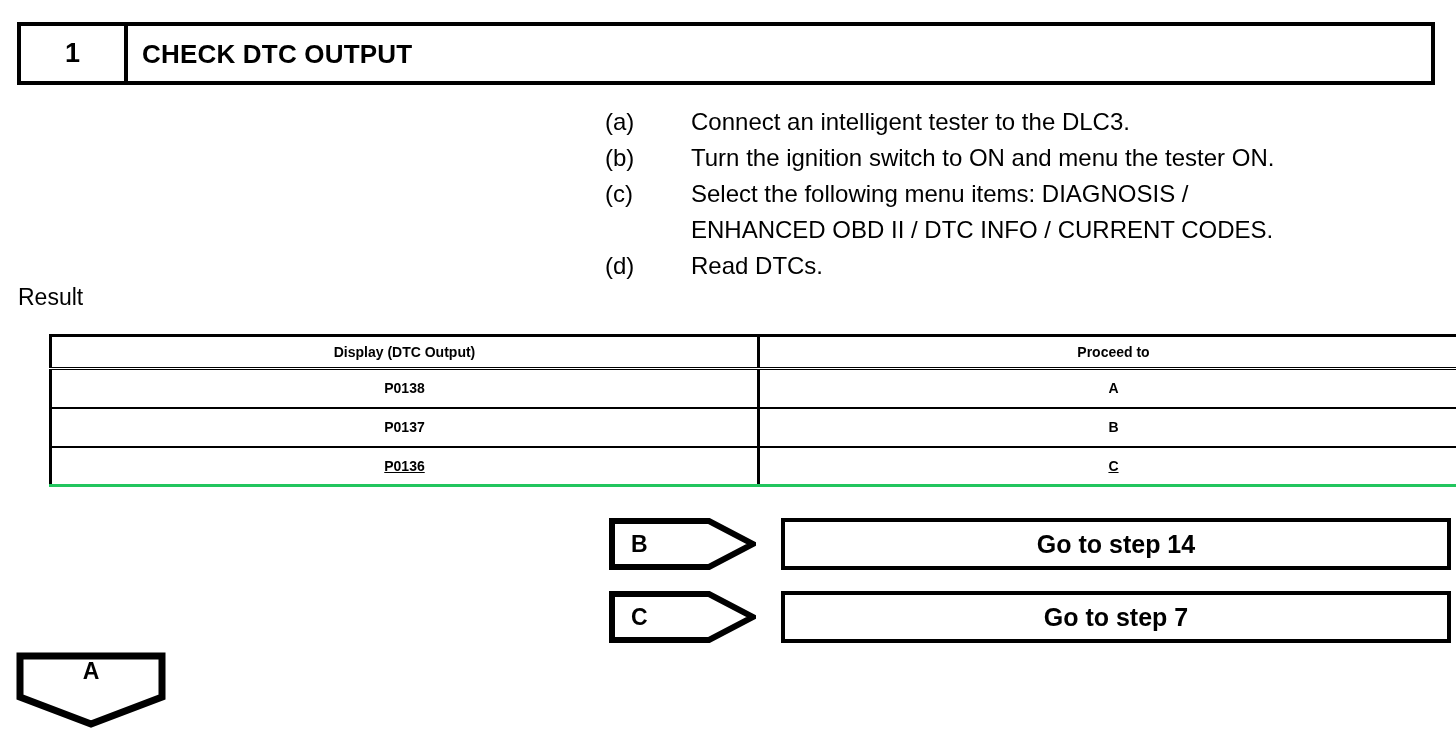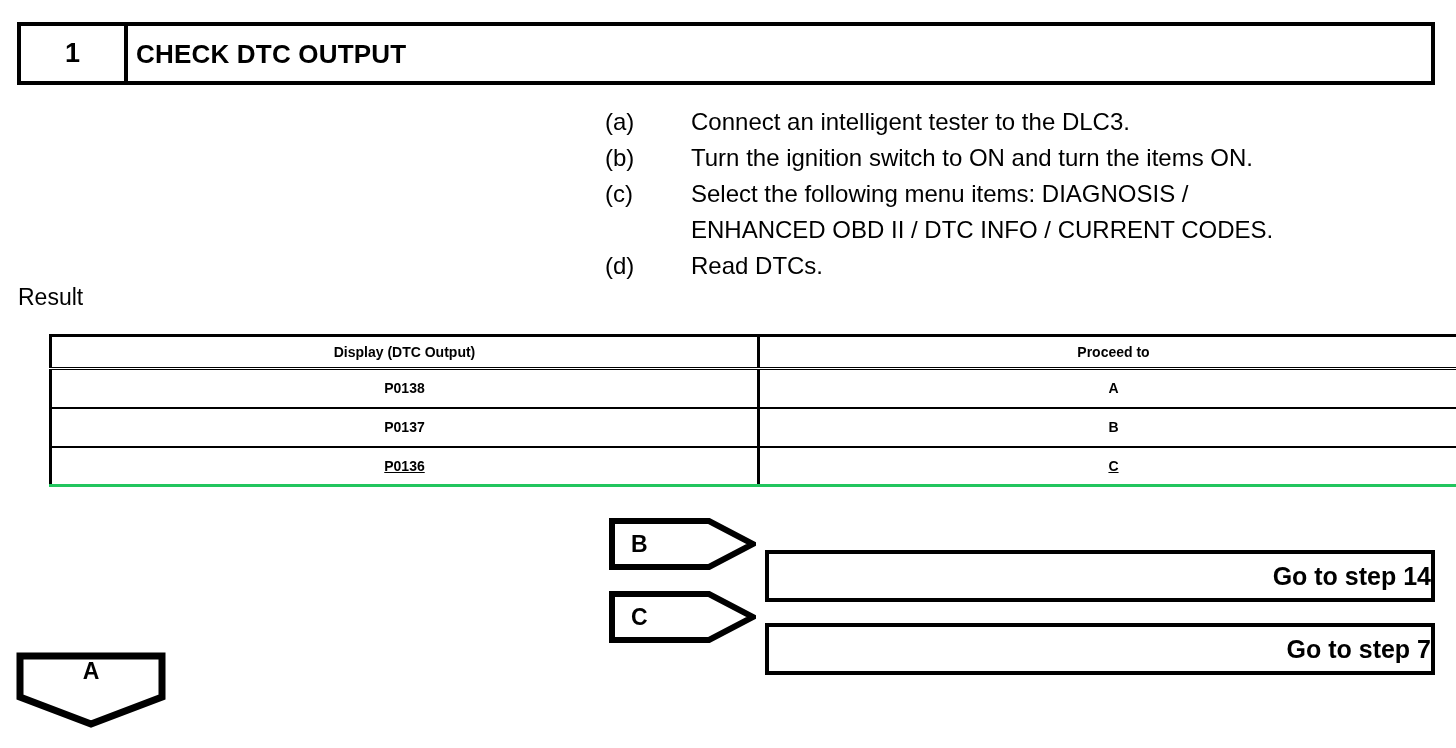--- a/index.html
+++ b/index.html
@@ -38,21 +38,21 @@
   }
   .step-number {
     font-size: 27px;
     font-weight: bold;
     line-height: 1;
   }
   .step-title-cell {
     flex: 1;
     display: flex;
     align-items: center;
-    padding-left: 8px;
+    padding-left: 14px;
   }
   .step-title {
     font-size: 26px;
     font-weight: bold;
     letter-spacing: 0.2px;
     line-height: 1;
   }
 
   
   .procedure {
@@ -155,30 +155,29 @@
     top: 0;
     height: 52px;
     display: flex;
     align-items: center;
     font-size: 23px;
     font-weight: bold;
     line-height: 1;
   }
   .branch-box {
     position: absolute;
-    left: 156px;
+    left: 172px;
     top: 0;
     width: 670px;
     height: 52px;
     box-sizing: border-box;
     border: 4px solid #000;
     display: flex;
     align-items: center;
-    justify-content: flex-end;
-    margin-top: 32px;
+    justify-content: center;
   }
   .branch-box-label {
     font-size: 25px;
     font-weight: bold;
     line-height: 1;
   }
 
   
   .connector-a {
     position: absolute;
@@ -215,21 +214,21 @@
   </div>
 </div>
 
 <div class="procedure">
   <div class="proc-item">
     <span class="proc-label">(a)</span>
     <span class="proc-text">Connect an intelligent tester to the DLC3.</span>
   </div>
   <div class="proc-item">
     <span class="proc-label">(b)</span>
-    <span class="proc-text">Turn the ignition switch to ON and turn the items ON.</span>
+    <span class="proc-text">Turn the ignition switch to ON and menu the tester ON.</span>
   </div>
   <div class="proc-item">
     <span class="proc-label">(c)</span>
     <span class="proc-text">Select the following menu items: DIAGNOSIS /
 ENHANCED OBD II / DTC INFO / CURRENT CODES.</span>
   </div>
   <div class="proc-item">
     <span class="proc-label">(d)</span>
     <span class="proc-text">Read DTCs.</span>
   </div>

